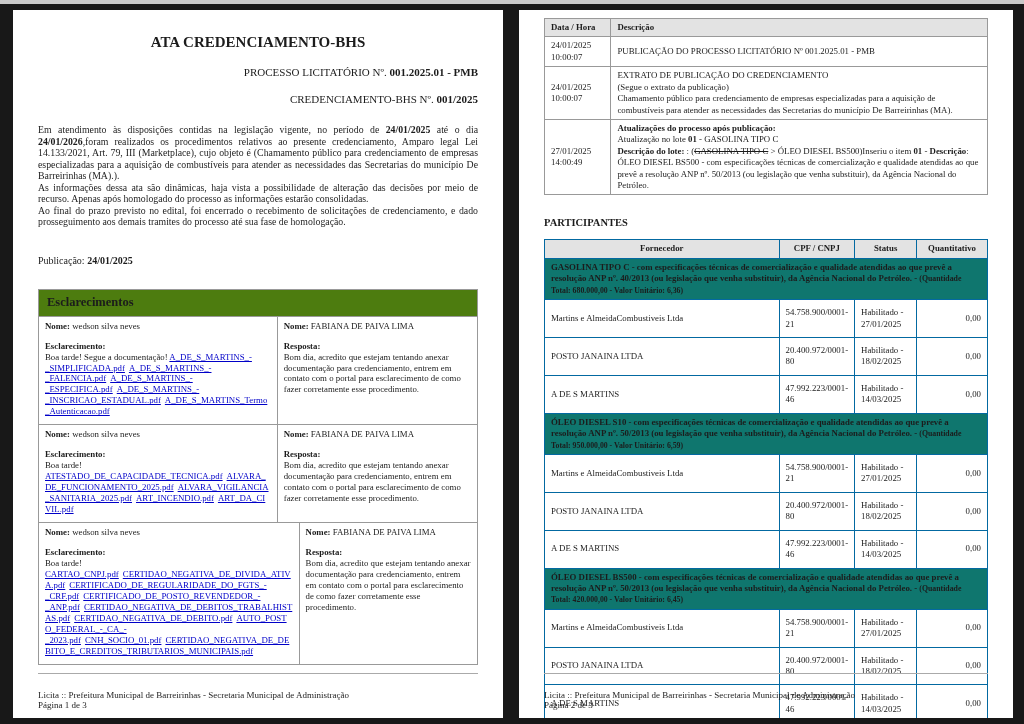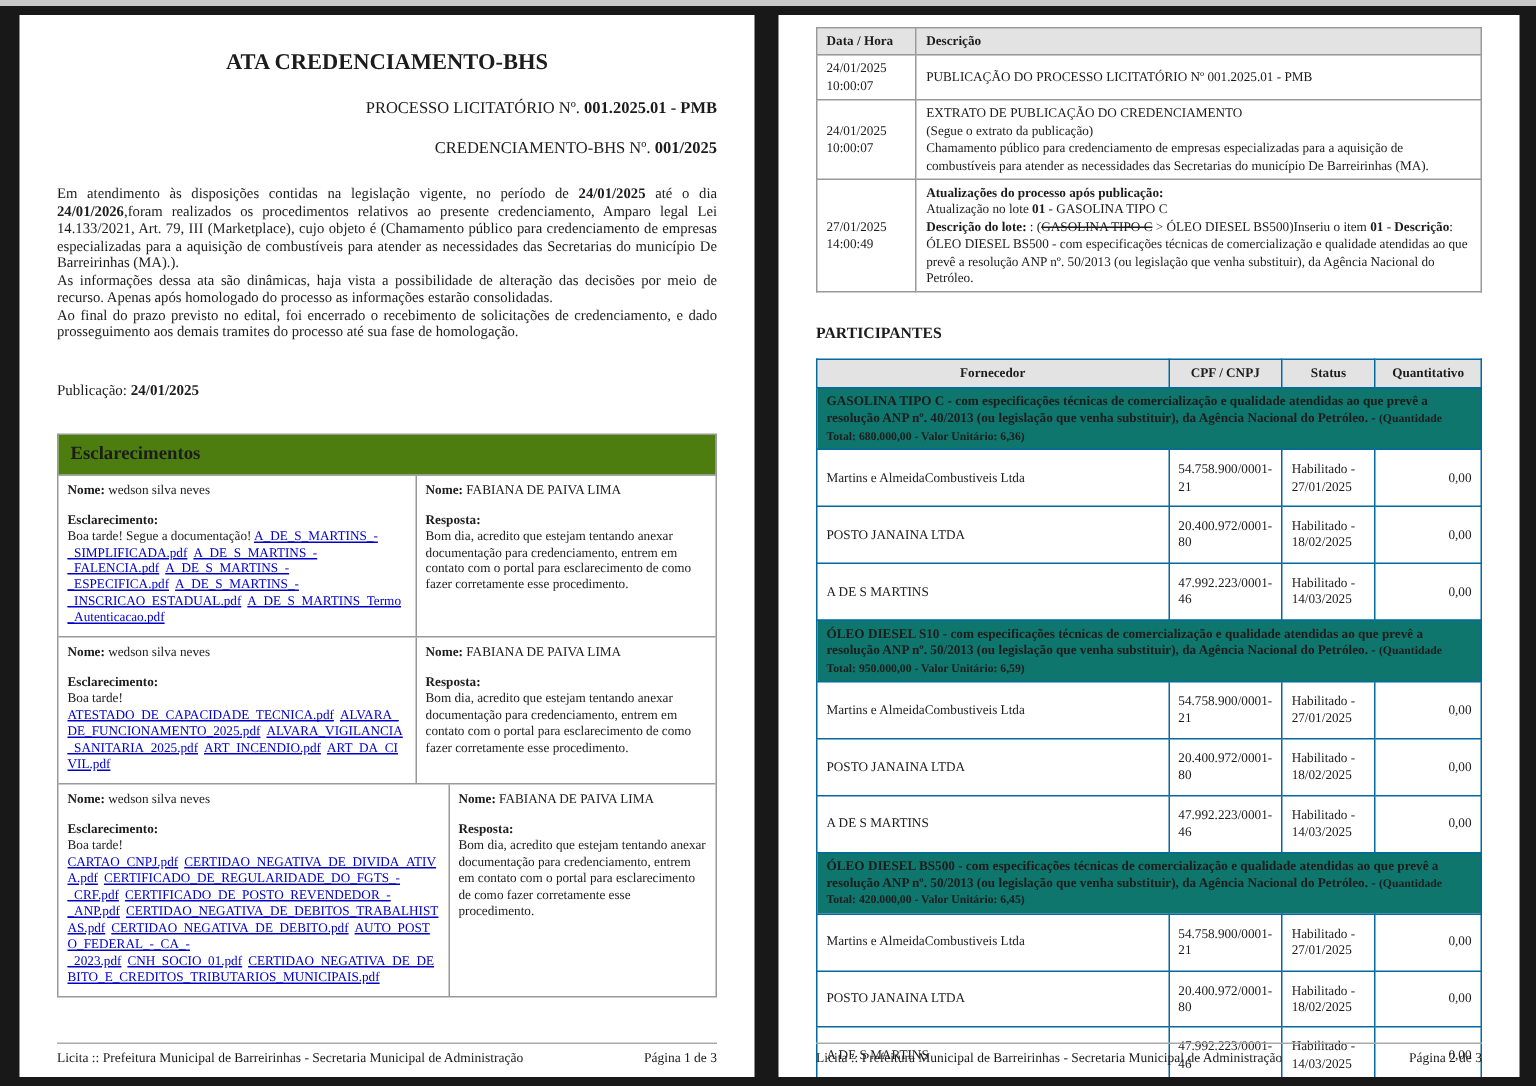--- a/index.html
+++ b/index.html
@@ -35,22 +35,22 @@
   .esc-row:last-child { border-bottom:none; }
   .esc-cell-l { width:54.5%; border-right:1px solid #999; padding:4px 6px 7px; }
   .esc-row.wide .esc-cell-l { width:59.5%; }
   .esc-cell-r { flex:1; padding:4px 6px 7px; }
   .block-gap { height:9px; }
   .links { overflow-wrap:anywhere;text-align:center; }
   a.doc-link { color:#0000c8; text-decoration:underline; cursor:pointer; margin-right:4px; overflow-wrap:anywhere; }
 
   .page-footer {
     position:absolute; left:25px; right:25px; bottom:8px;
-    border-top:1px solid #aaa; padding-top:4px;
-    display:flex; justify-content:space-between; font-size:9px;
+    border-top:1px solid #aaa; padding-top:16px;
+    display:flex; justify-content:space-between; font-size:9px;flex-direction:column;
   }
 
   
   table { border-collapse:collapse; width:100%; }
   .hist-table { margin-top:8px; font-size:8.8px; line-height:1.3; }
   .hist-table th, .hist-table td { border:1px solid #999; padding:3px 6px; text-align:left; vertical-align:middle; }
   .hist-table th { background:#e3e3e3; }
   .hist-date-col { width:15%; }
   .strike { text-decoration:line-through; }
 

